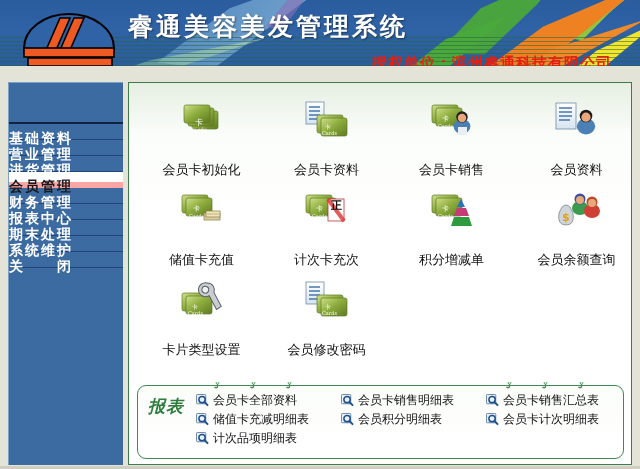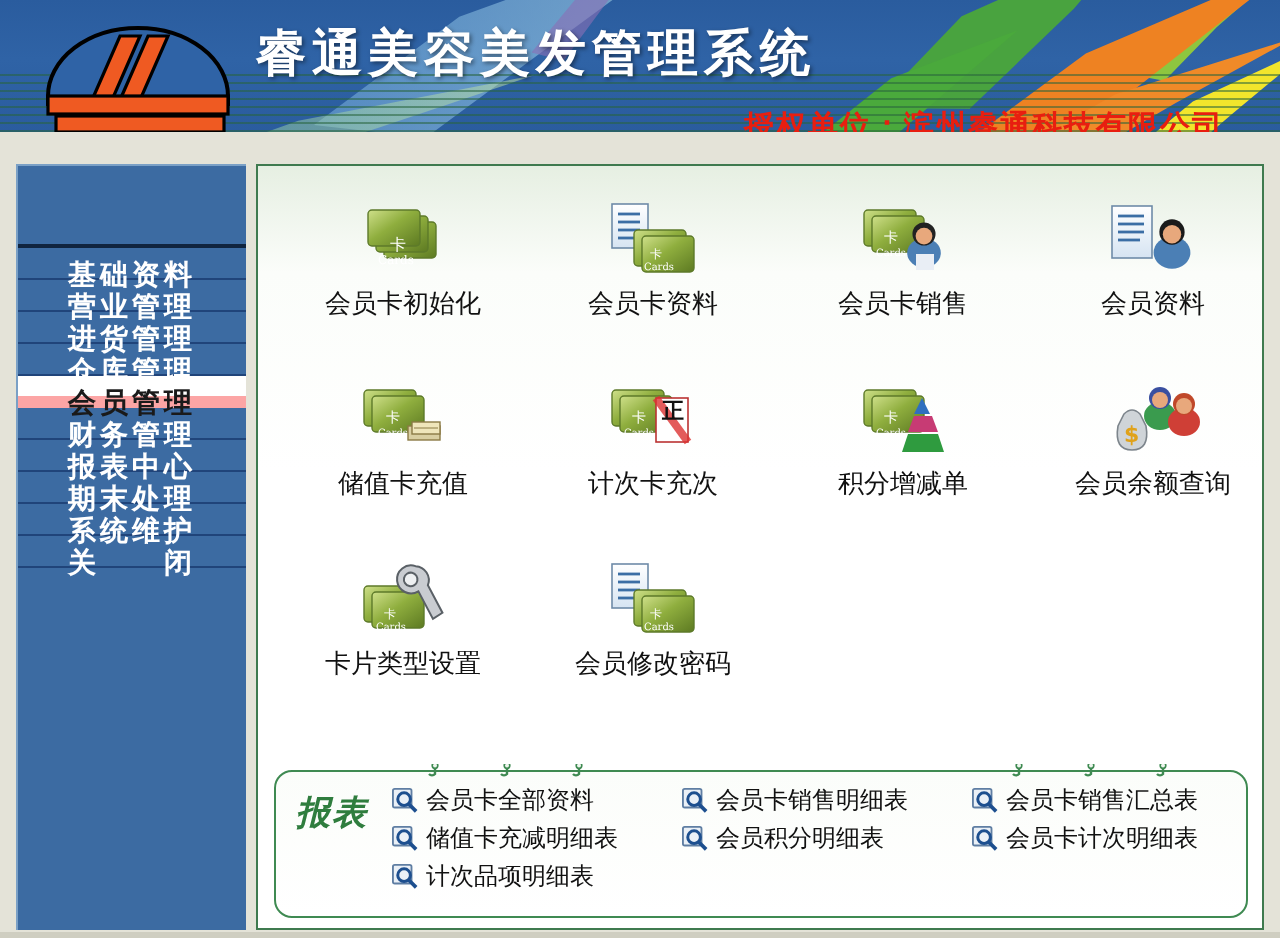--- a/index.html
+++ b/index.html
@@ -121,21 +121,21 @@
     border-left: 1px solid #7aa0c6;
   }
   .side-cap {
     height: 41px;
     background: #3c6ba2;
     border-bottom: 2px solid #10243f;
   }
   .side-item {
     height: 16px;
     line-height: 28px;
-    text-align: center;
+    text-align: left;
     color: #ffffff;
     font-size: 14px;
     font-weight: bold;
     letter-spacing: 2px;
     background: #3c6ba2;
     border-bottom: 1px solid #20447a;
     cursor: pointer;
     font-family: "DejaVu Sans", "Liberation Sans", sans-serif;
   }
   .side-item.active {
@@ -161,21 +161,21 @@
   .grid-cell {
     width: 105px;
     margin-left: 20px;
     text-align: center;
     cursor: pointer;
     user-select: none;
   }
   .grid-cell.empty { cursor: default; }
   .cell-icon { height: 52px; display: flex; align-items: flex-end; justify-content: center; }
   .cell-label {
-    margin-top: 2px;
+    margin-top: 20px;
     font-size: 13px;
     color: #111;
     letter-spacing: 0px;
     white-space: nowrap;
     font-family: "DejaVu Sans", "Liberation Sans", sans-serif;
   }
 
   
   .reports {
     position: absolute; left: 8px; top: 302px;
@@ -243,21 +243,20 @@
     <div class="app-title">睿通美容美发管理系统</div>
     <div class="license">授权单位：滨州睿通科技有限公司</div>
   </div>
 
   <div class="sidebar">
     <div class="side-cap"></div>
     <div id="side-items">
         <div class="side-item"><span>基础资料</span></div>
         <div class="side-item"><span>营业管理</span></div>
         <div class="side-item"><span>进货管理</span></div>
-        <div class="side-item"><span>仓库管理</span></div>
         <div class="side-item active"><span>会员管理</span></div>
         <div class="side-item"><span>财务管理</span></div>
         <div class="side-item"><span>报表中心</span></div>
         <div class="side-item"><span>期末处理</span></div>
         <div class="side-item"><span>系统维护</span></div>
         <div class="side-item"><span>关　　闭</span></div>
       </div>
     <div class="side-tail" style="height:60px"></div>
   </div>
 

